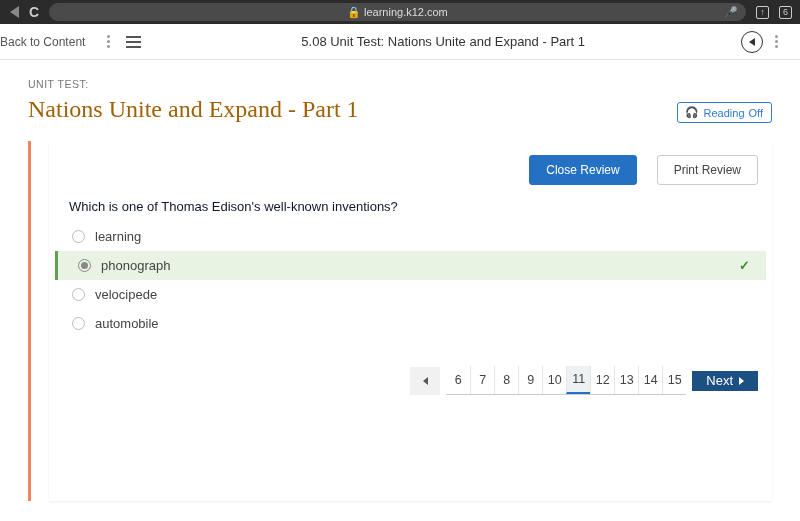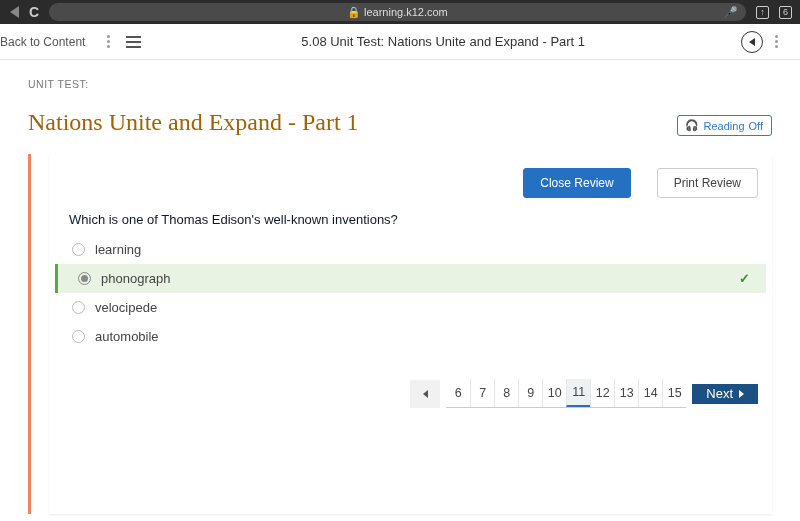--- a/index.html
+++ b/index.html
@@ -94,21 +94,21 @@
   .title-area {
     display: flex;
     align-items: flex-end;
     padding: 18px 28px 8px 28px;
   }
   .title-left { flex: 1; }
   .kicker {
     font-size: 10.5px;
     letter-spacing: 0.5px;
     color: #777;
-    margin-bottom: 19px;
+    margin-bottom: 6px;
   }
   .main-title {
     font-size: 24px;
     font-weight: 400;
     color: #a16207;
     font-family: Georgia, 'Times New Roman', serif;
   }
   .reading-btn {
     border: 1px solid #2c7cd0;
     color: #2c7cd0;
@@ -131,21 +131,21 @@
   .card {
     background: #fff;
     margin-left: 18px;
     box-shadow: 0 1px 2px rgba(0,0,0,0.08);
     min-height: 360px;
     position: relative;
   }
   .review-bar {
     display: flex;
     justify-content: flex-end;
-    gap: 26px;
+    gap: 20px;
     padding: 14px 14px 10px 14px;
   }
   .btn {
     font-size: 12px;
     padding: 7px 16px;
     border-radius: 3px;
     border: 1px solid #ccc;
     background: #fff;
     color: #444;
     cursor: pointer;

